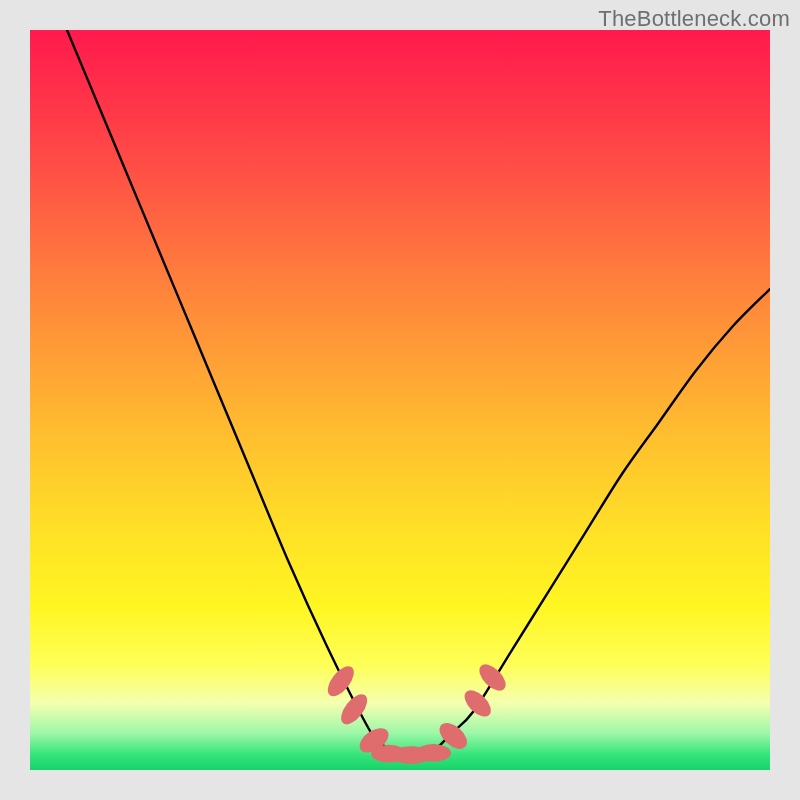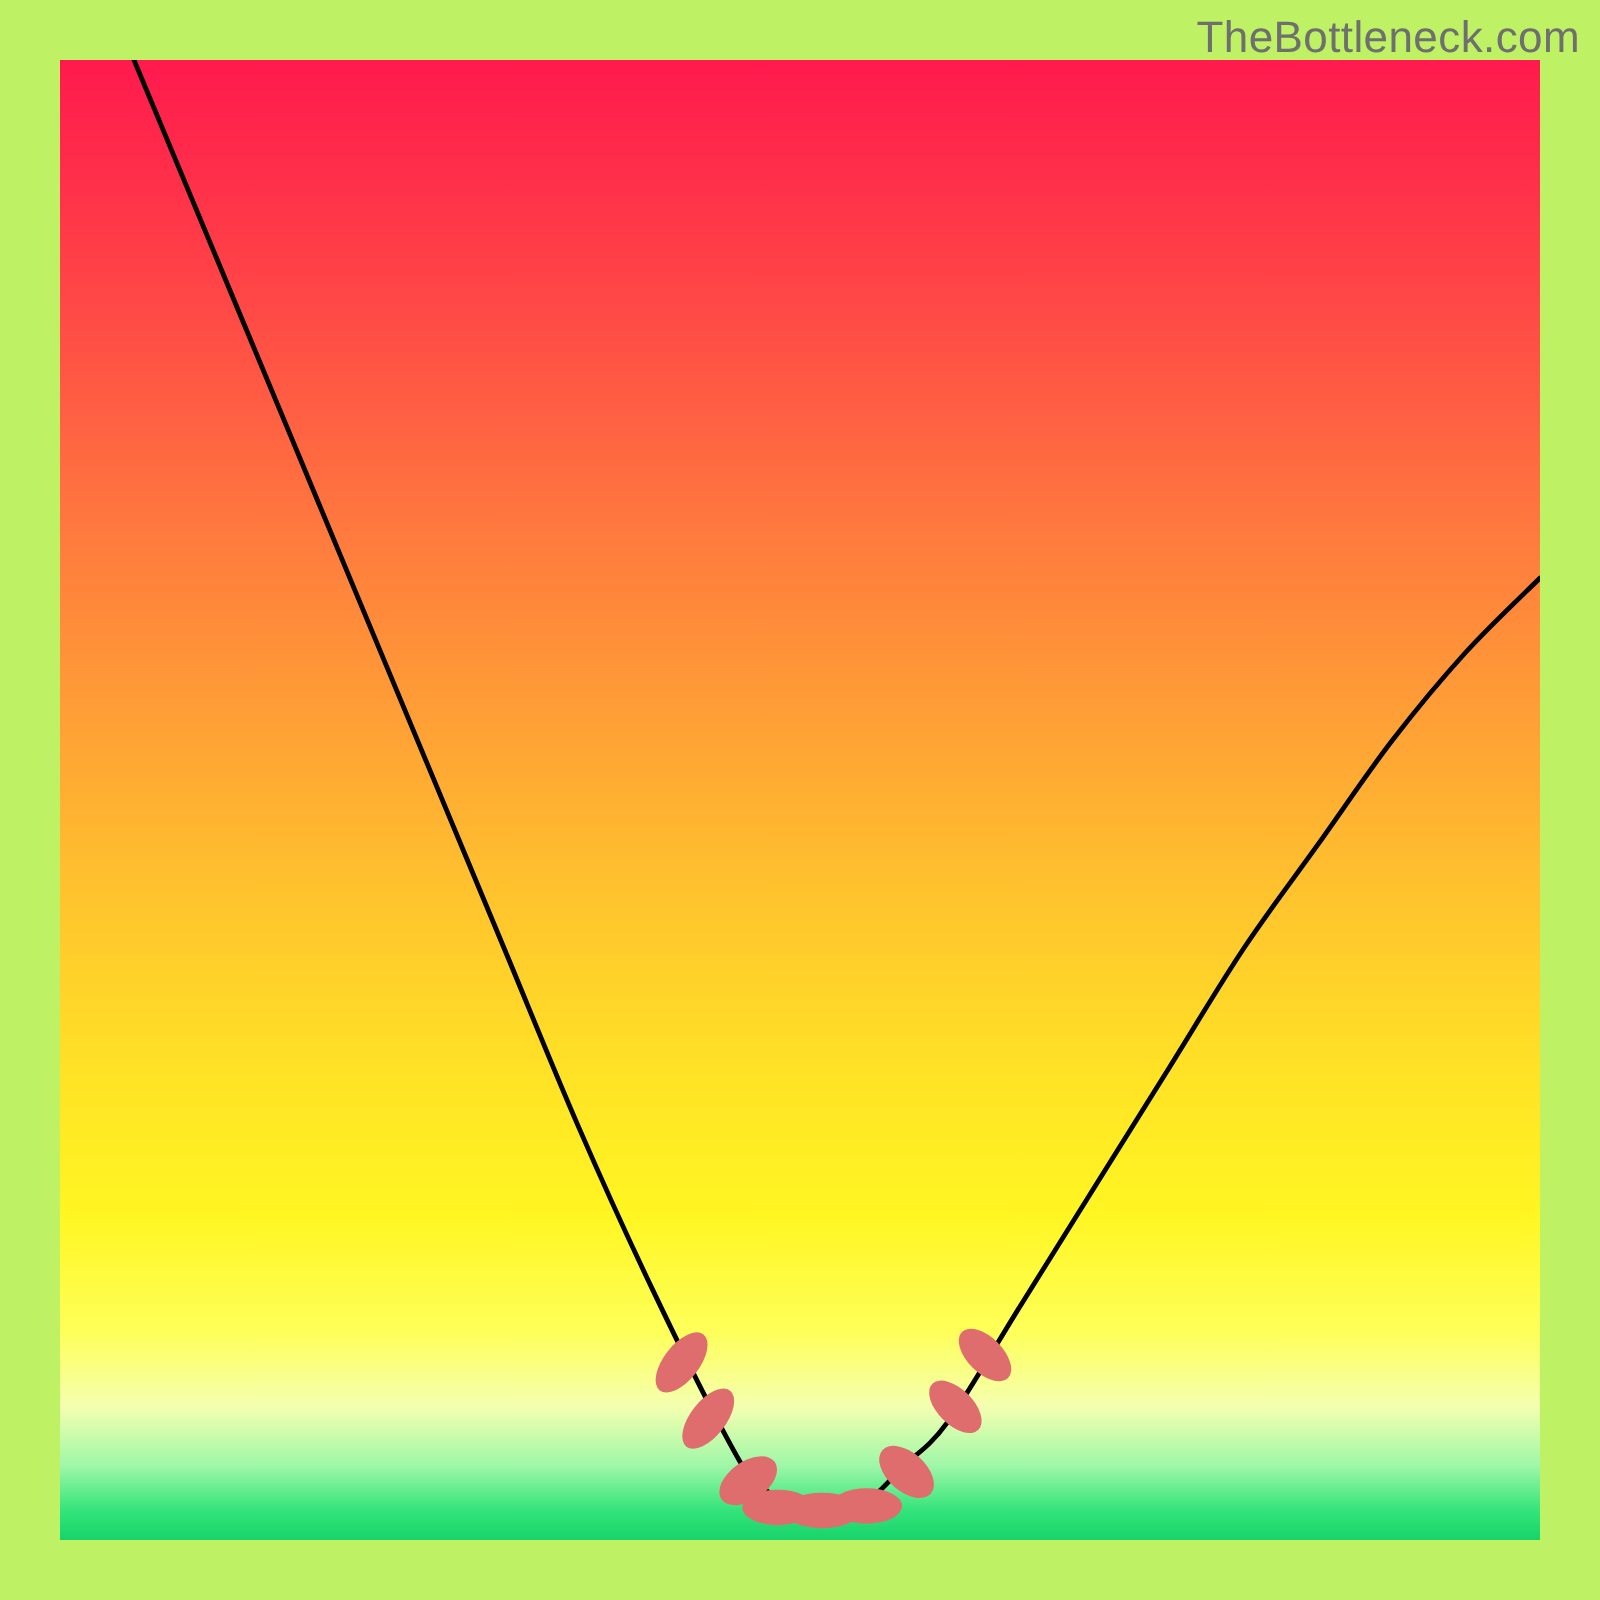--- a/index.html
+++ b/index.html
@@ -10,21 +10,21 @@
     background: #000;
     overflow: hidden;
     font-family: Arial, Helvetica, sans-serif;
   }
   .frame {
     position: absolute;
     left: 0;
     top: 0;
     width: 800px;
     height: 800px;
-    background: #bef264;
+    background: #e5e5e5;
   }
   .plot {
     position: absolute;
     left: 30px;
     top: 30px;
     width: 740px;
     height: 740px;
     background: linear-gradient(to bottom,
       #ff1a4d 0%,
       #ff2f4a 8%,

